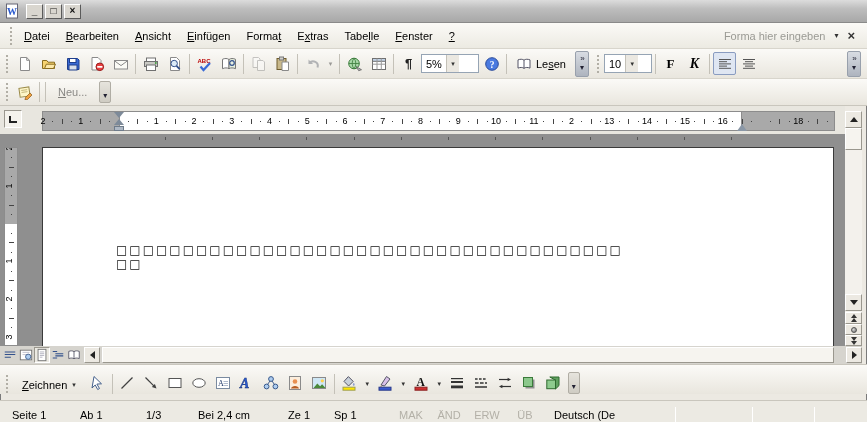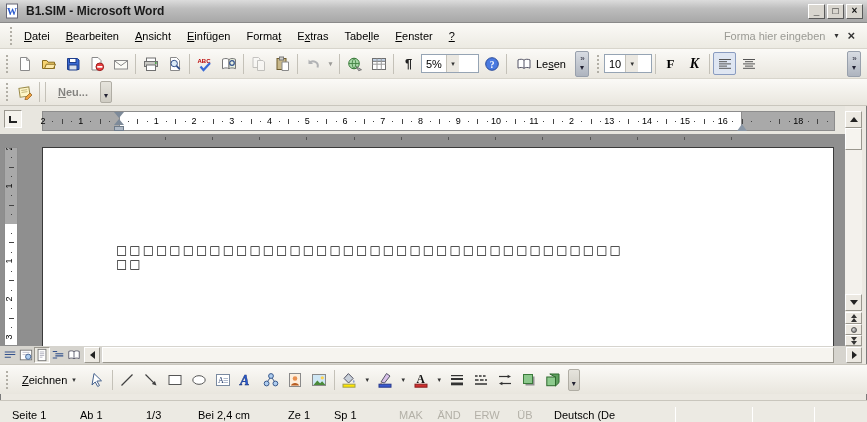--- a/index.html
+++ b/index.html
@@ -32,29 +32,29 @@
   .qclose{font-size:13px;font-weight:bold;color:#333;padding:0 6px;}
 
   
   .tbrow{position:absolute;left:0;top:49px;width:867px;height:30px;display:flex;
     background:linear-gradient(180deg,#fbfaf7,#e9e6de);border-bottom:1px solid #d8d5cc;}
   .tb{display:flex;align-items:center;padding:0 2px;gap:1px;}
   .tb.fmt{flex:1;}
   .autorow{position:absolute;left:0;top:79px;width:867px;height:27px;
     background:linear-gradient(180deg,#fbfaf7,#e9e6de);border-bottom:1px solid #c9c6bd;}
   .drawrow{position:absolute;left:0;top:364px;width:867px;height:30px;
-    background:linear-gradient(180deg,#fbfaf7,#e9e6de);border-top:1px solid #c9c6bd;}
+    background:linear-gradient(180deg,#fbfaf7,#e9e6de);border-top:1px solid #c9c6bd;align-items:flex-end;}
   .grip{width:4px;height:20px;margin:0 3px;
     background-image:radial-gradient(#b2afa6 36%,transparent 42%);background-size:4px 4px;}
   .sep{width:1px;height:20px;background:#c4c1b8;margin:0 2px;}
   .tbtn{width:23px;height:23px;display:flex;align-items:center;justify-content:center;
     border:1px solid transparent;border-radius:2px;}
   .tbtn.twide{width:auto;padding:0 5px;gap:4px;}
   .tbtn.pressed{border:1px solid #8a9cc0;background:#dfe6f2;}
-  .dis{opacity:.45;filter:grayscale(.9);font-weight:bold;}
+  .dis{opacity:.45;filter:grayscale(.9);}
   .ddarrow{width:11px;height:21px;display:flex;align-items:center;justify-content:center;
     font-size:7px;color:#333;}
   .combo{height:19px;background:#fff;border:1px solid #96a4b4;display:flex;align-items:center;}
   .cval{padding:0 4px;}
   .carr{width:13px;height:100%;background:#ebe8e1;border-left:1px solid #c4c1b8;
     display:flex;align-items:center;justify-content:center;font-size:7px;color:#333;}
   .glyph-bold{font-family:"Liberation Serif",serif;font-weight:700;font-size:13px;}
   .glyph-italic{font-family:"Liberation Serif",serif;font-weight:700;font-style:italic;font-size:14px;}
   .glyph-pilcrow{font-size:13px;font-weight:700;color:#222;}
   .mbtn{display:flex;align-items:center;gap:5px;padding:3px 9px;border-radius:2px;}
@@ -143,21 +143,20 @@
 
 <div class="win">
 
   <div class="titlebar">
     <span class="ticon">
       <svg width="16" height="16" viewBox="0 0 16 16">
           <rect x="2.5" y="1" width="11" height="14" fill="#fff" stroke="#667"></rect>
           <text x="8" y="12" text-anchor="middle" font-size="10" font-weight="bold" fill="#2a5ad0" font-family="serif">W</text>
         </svg>
     </span>
-    <span class="ttext">B1.SIM - Microsoft Word</span>
     <span class="tbtns" id="tbtns">
         <span class="wbtn">_</span>
         <span class="wbtn">□</span>
         <span class="wbtn">×</span>
       </span>
   </div>
 
   <div class="menubar">
     <span class="grip"></span>
     <span class="mitems" id="menu-items">

